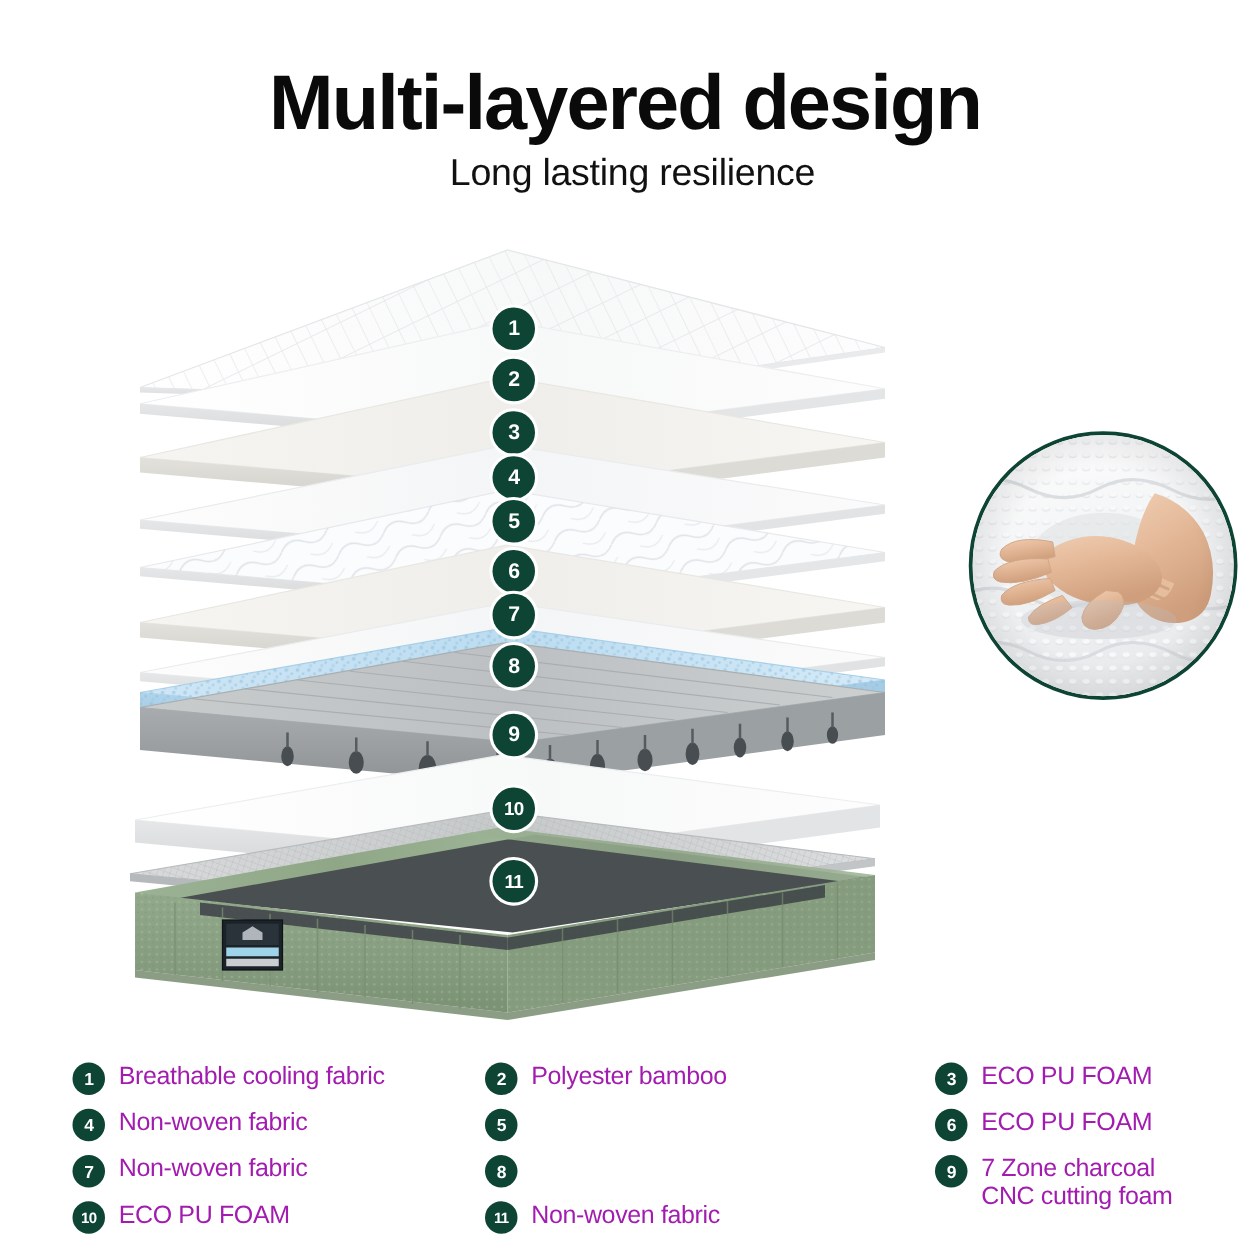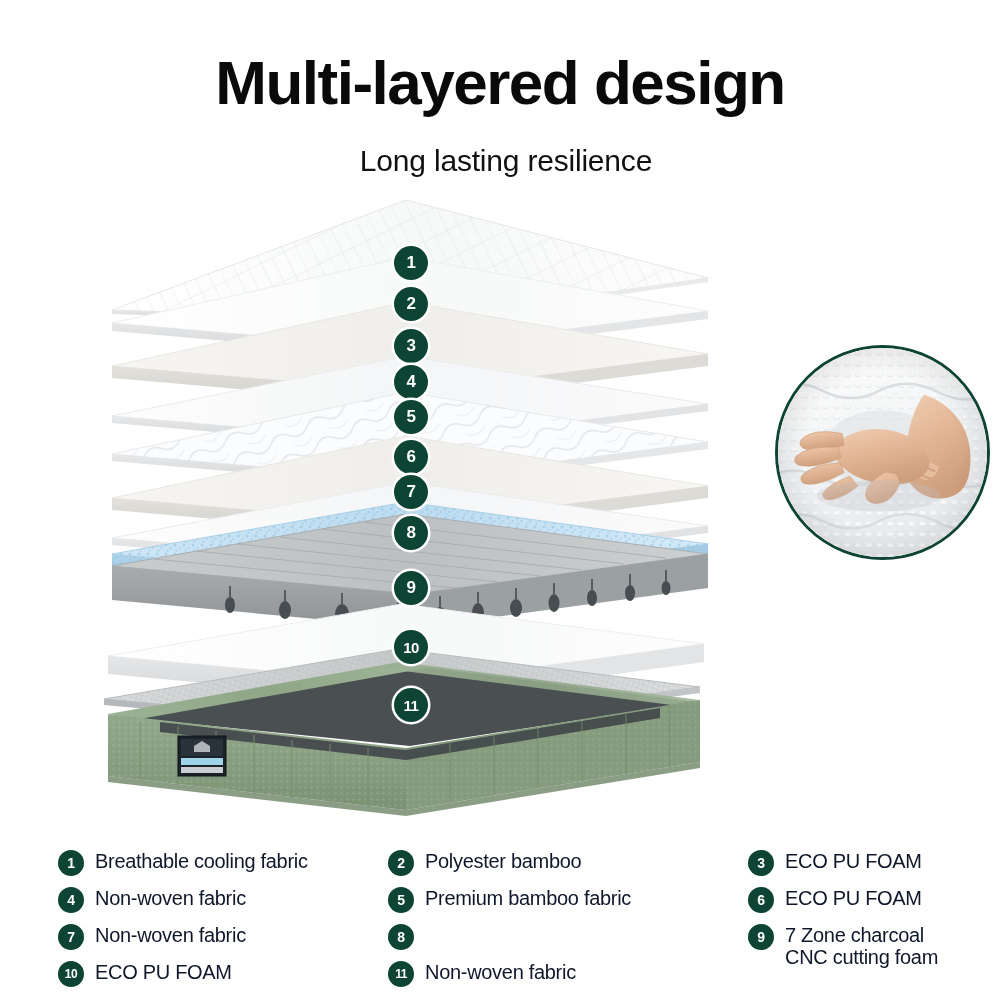--- a/index.html
+++ b/index.html
@@ -14,21 +14,21 @@
     position:relative;
   }
 
   
   #header { position:absolute; left:0; top:16px; width:1000px; text-align:center; }
   #title {
     font-size:62px; font-weight:bold; letter-spacing:-1.5px;
     line-height:1.0; margin-top:36px; color:#0a0a0a;
   }
   #subtitle {
-    font-size:30px; font-weight:400; margin-top:30px; color:#111111;
+    font-size:30px; font-weight:400; margin-top:8px; color:#111111;
     letter-spacing:-0.2px;
     padding-left:12px;
   }
 
   
   #stack { position:absolute; left:0; top:0; width:760px; height:830px; }
   .layer { position:absolute; }
   .slab {
     position:absolute; left:0; top:0; width:100%; height:100%;
   }
@@ -61,21 +61,21 @@
   .lg-col.c3 { left:748px; width:240px; }
   .lg-row { display:flex; align-items:flex-start; height:36px; margin-bottom:1px; }
   .lg-badge {
     flex:0 0 auto; width:26px; height:26px; border-radius:50%;
     background:#0d4434; color:#fff; font-size:14px; font-weight:bold;
     display:flex; align-items:center; justify-content:center;
     margin-top:2px; letter-spacing:-0.5px;
   }
   .lg-badge.wide { font-size:12px; }
   .lg-text {
-    margin-left:11px; font-size:20px; line-height:1.12; color:#0f172a;
+    margin-left:11px; font-size:20px; line-height:1.12; color:#a21caf;
     letter-spacing:-0.3px; padding-top:2px; white-space:pre-line;
   }
 </style>
 </head>
 <body>
 
 <div id="header">
   <div id="title">Multi-layered design</div>
   <div id="subtitle">Long lasting resilience</div>
 </div>
@@ -459,21 +459,20 @@
     </div>
   </div>
 
   <div class="lg-col c2">
     <div class="lg-row">
       <div class="lg-badge">2</div>
       <div class="lg-text">Polyester bamboo</div>
     </div>
     <div class="lg-row">
       <div class="lg-badge">5</div>
-      <div class="lg-text">Premium bamboo fabric</div>
     </div>
     <div class="lg-row">
       <div class="lg-badge">8</div>
     </div>
     <div class="lg-row">
       <div class="lg-badge wide">11</div>
       <div class="lg-text">Non-woven fabric</div>
     </div>
   </div>
 

